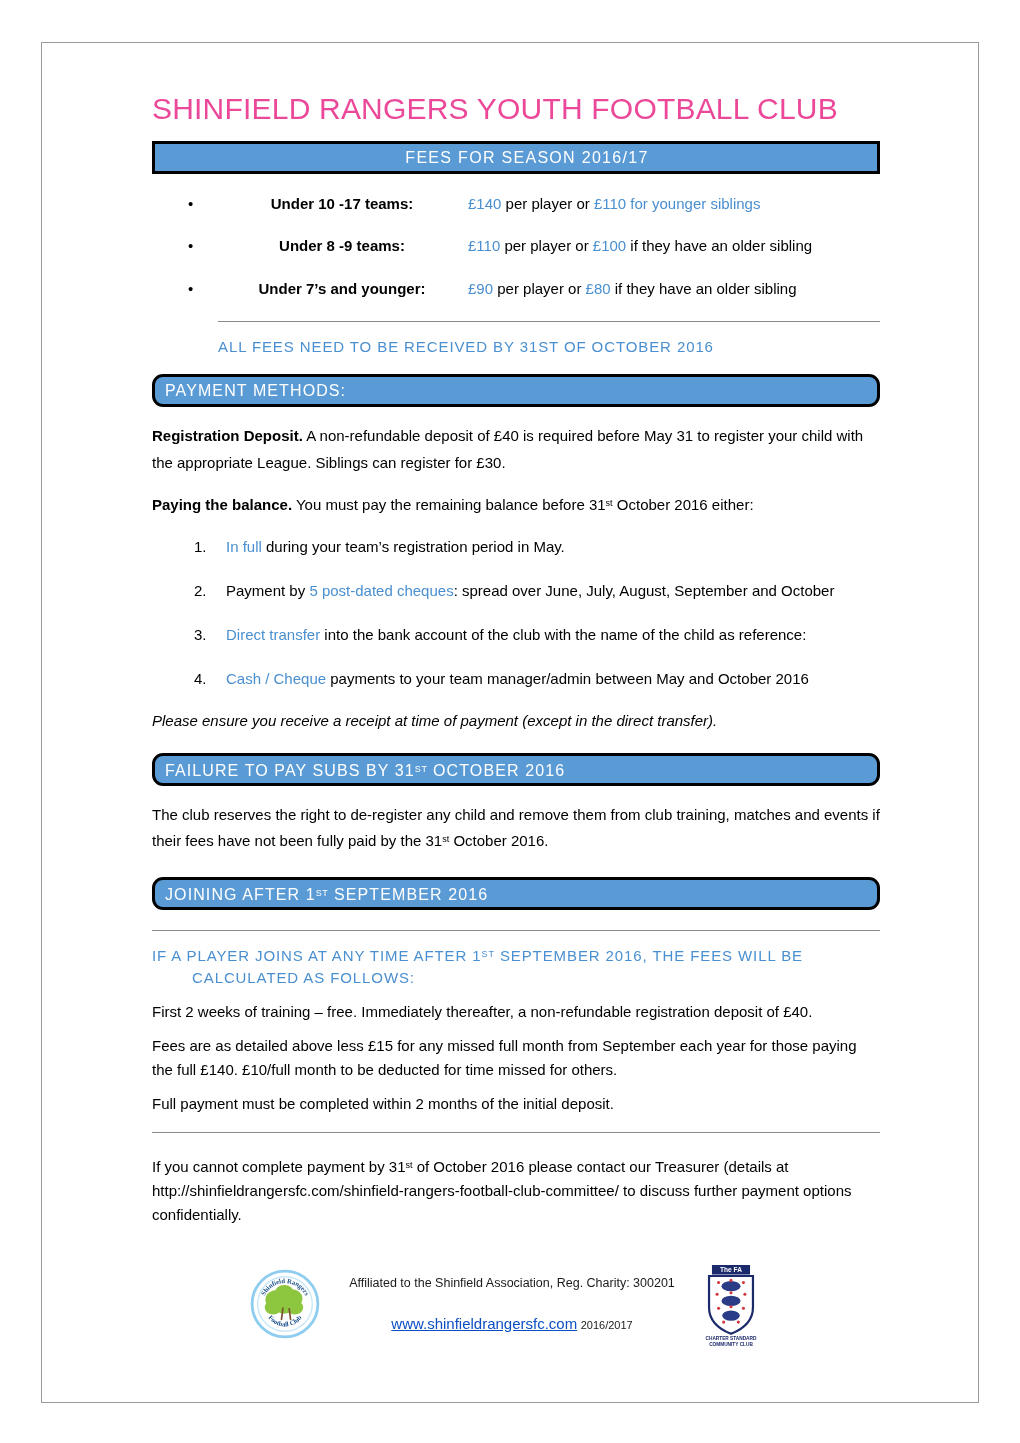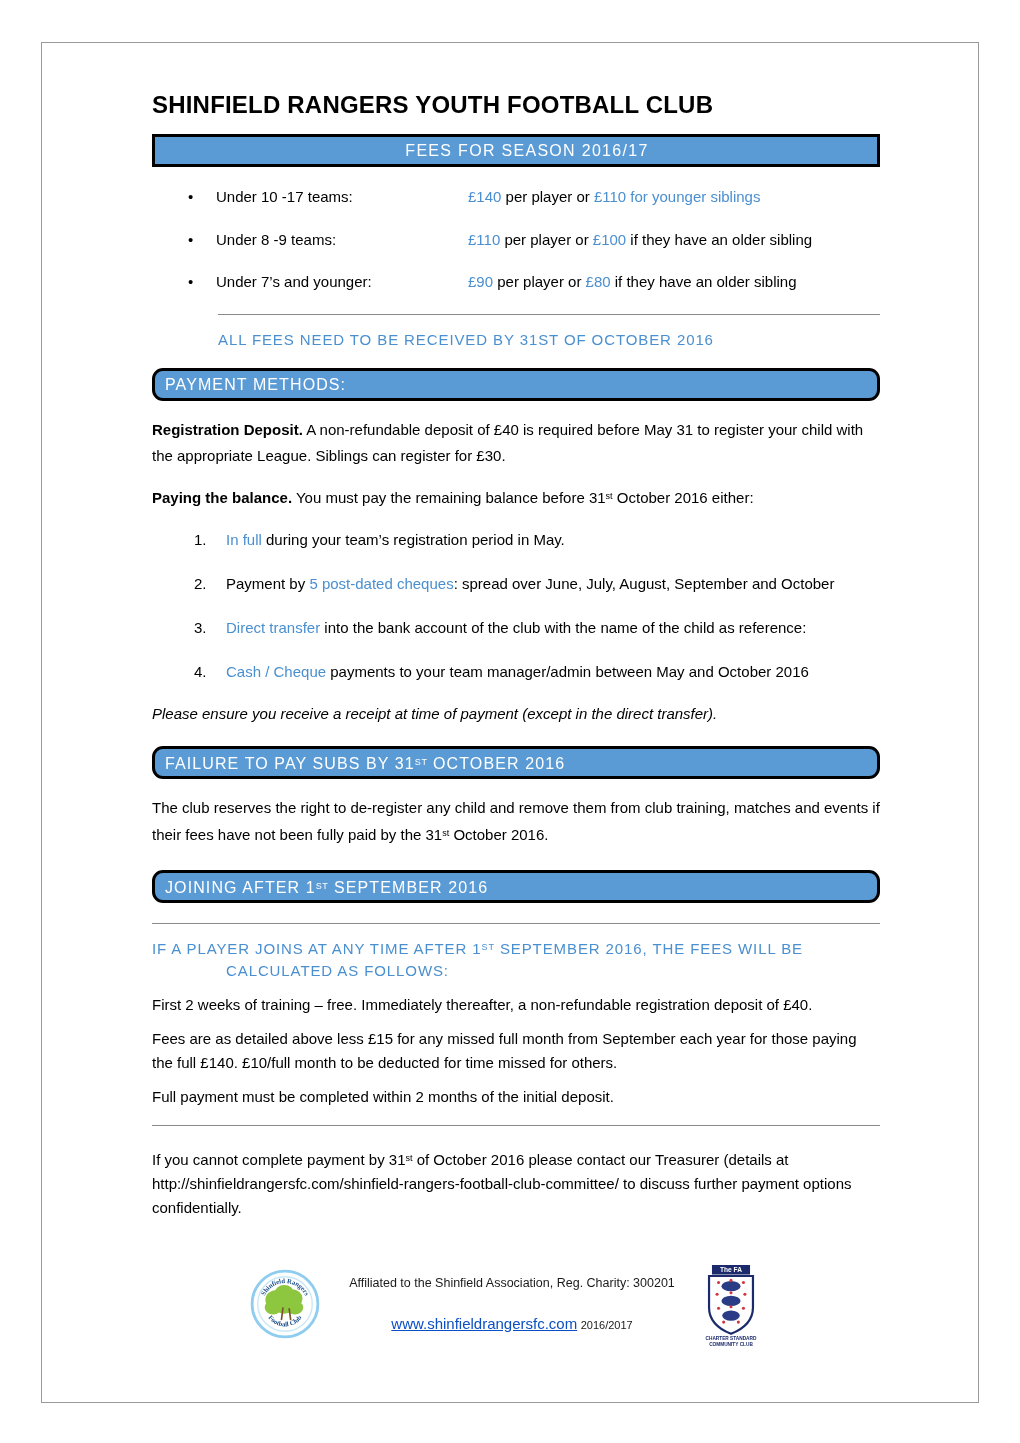--- a/index.html
+++ b/index.html
@@ -31,24 +31,24 @@
   .content {
     position: absolute;
     left: 110px;   
     top: 1px;
     width: 728px;
   }
 
   
   .doc-title {
     margin: 48px 0 0 0;
-    font-size: 24px;
-    font-weight: 700;
+    font-size: 30px;
+    font-weight: 400;
     letter-spacing: 0.2px;
-    color: #000000;
+    color: #ec4899;
     line-height: 1.1;
     white-space: nowrap;
   }
 
   
   .banner {
     margin-top: 16px;
     background: #5B9BD5;
     border: 3px solid #000000;
     box-sizing: border-box;
@@ -80,21 +80,22 @@
   .fee-list li:last-child { margin-bottom: 0; }
   .fee-list li .bullet {
     position: absolute;
     left: 36px;
     top: 0;
     font-size: 15px;
   }
   .fee-term {
     display: inline-block;
     width: 252px;
-    font-weight: normal;
+    font-weight: bold;
+    text-align: center;
   }
   .accent { color: #4A8FD0; }
 
   
   .rule {
     height: 1px;
     background: #8a8a8a;
     margin: 22px 0 0 66px;
   }
   .rule.full { margin-left: 0; }
@@ -102,21 +103,21 @@
   
   .subhead {
     color: #4A8FD0;
     font-size: 15px;
     letter-spacing: 0.9px;
     margin: 14px 0 0 66px;
     line-height: 1.5;
   }
   .subhead.nomargin { margin-left: 0; }
   .subhead sup { font-size: 9px; vertical-align: 4px; }
-  .subhead .line2 { display: block; margin-left: 74px; }
+  .subhead .line2 { display: block; margin-left: 40px; }
 
   
   p.body {
     font-size: 15px;
     line-height: 1.75;
     margin: 16px 0 0 0;
   }
   p.body.tight { line-height: 1.6; margin-top: 10px; }
   p.body b { font-weight: bold; }
   sup.ord { font-size: 9px; vertical-align: 4px; }

